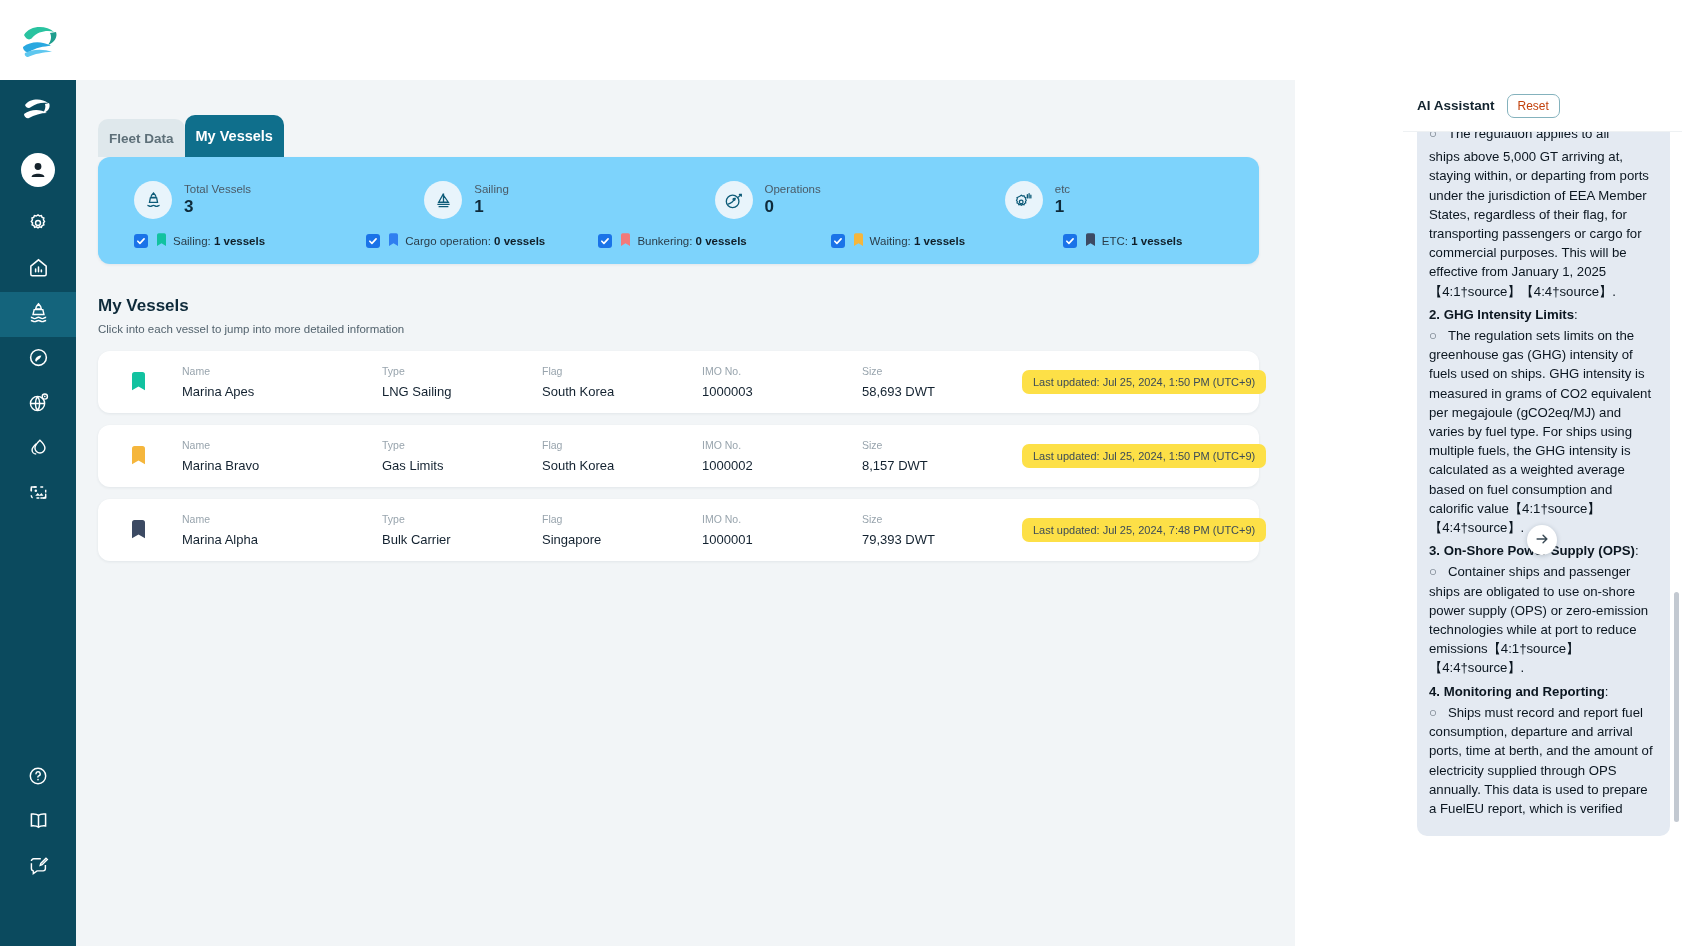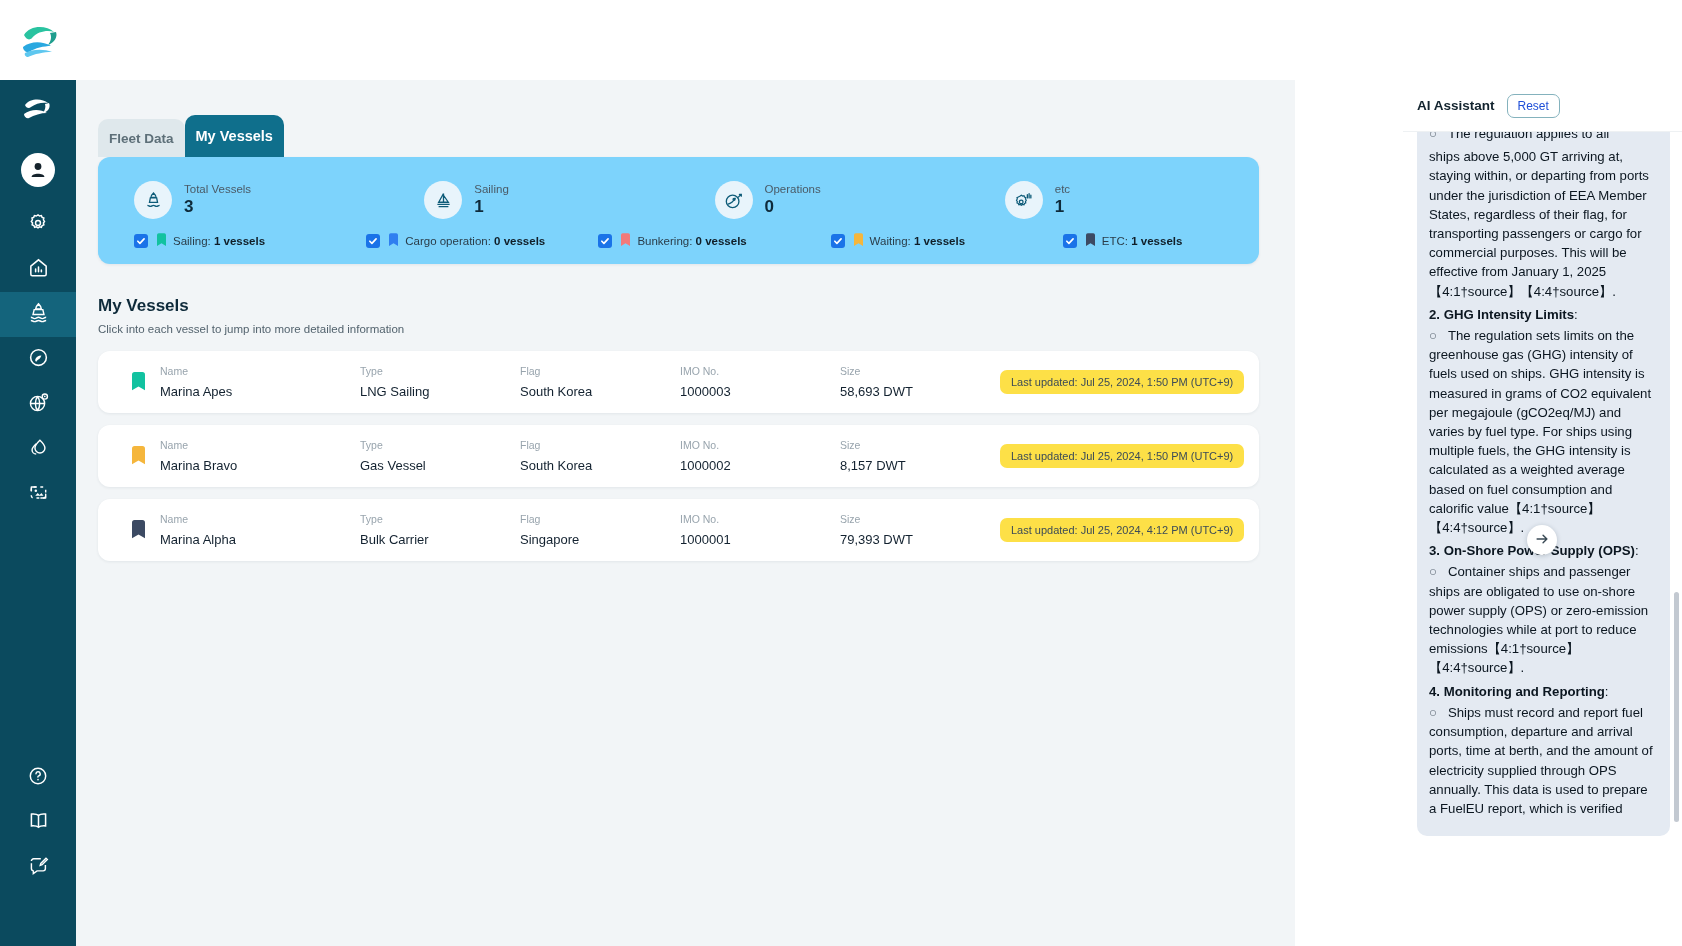--- a/index.html
+++ b/index.html
@@ -111,21 +111,21 @@
   .vlist { margin: 16px 36px 0 22px; display: flex; flex-direction: column; gap: 12px; }
   .vrow {
     background: #ffffff; border-radius: 12px; height: 62px; display: flex;
     align-items: center; box-shadow: 0 1px 3px rgba(20,40,60,.07); cursor: pointer;
     padding-left: 18px;
   }
   .vrow-ico { width: 44px; display: flex; justify-content: center; flex: 0 0 auto; }
   .vcol { flex: 0 0 auto; }
   .vcol-label { font-size: 10.5px; color: #98a4ad; }
   .vcol-value { font-size: 13px; color: #132230; margin-top: 7px; }
-  .w-name { width: 200px; }
+  .w-name { width: 200px; margin-left: 22px; }
   .w-type { width: 160px; }
   .w-flag { width: 160px; }
   .w-imo  { width: 160px; }
   .w-size { width: 160px; }
   .vupdated {
     margin-left: auto; margin-right: 18px; background: #fde047; border-radius: 7px;
     font-size: 11px; color: #3c4b57; padding: 6px 11px; white-space: nowrap;
   }
 
   
@@ -133,21 +133,21 @@
     position: absolute; left: 1403px; top: 80px; width: 279px; height: 866px;
     background: #ffffff; display: flex; flex-direction: column;
   }
   .ai-head {
     height: 52px; display: flex; align-items: center; padding: 0 14px;
     border-bottom: 1px solid #eef1f3; flex: 0 0 auto;
   }
   .ai-title { font-size: 13.5px; font-weight: bold; color: #12232e; }
   .ai-reset {
     margin-left: 12px; border: 1.3px solid #84b2bd; border-radius: 7px;
-    color: #1d4ed8; font-size: 12px; padding: 4px 10px; background: #ffffff; cursor: pointer;
+    color: #c2410c; font-size: 12px; padding: 4px 10px; background: #ffffff; cursor: pointer;
     font-family: "Liberation Sans", sans-serif;
     text-align: center;
   }
   .ai-body { flex: 1 1 auto; overflow: hidden; position: relative; padding: 4px 0 0 0; }
   .ai-bubble {
     background: #e4eaf2; margin: 0 12px 0 14px; border-radius: 10px;
     padding: 10px 12px 14px 12px; color: #0b1620; font-size: 13.2px; line-height: 19.2px;
     position: relative; top: -22px;
   }
   .ai-li { margin-bottom: 2px; }
@@ -485,21 +485,21 @@
           <svg width="13" height="21" viewBox="0 0 10 16">
               <path d="M2 0h6a2 2 0 0 1 2 2v12l-5-3-5 3V2a2 2 0 0 1 2-2z" fill="#f5b63c"></path>
             </svg>
         </span>
         <span class="vcol w-name">
           <span class="vcol-label" style="display:block">Name</span>
           <span class="vcol-value" style="display:block">Marina Bravo</span>
         </span>
         <span class="vcol w-type">
           <span class="vcol-label" style="display:block">Type</span>
-          <span class="vcol-value" style="display:block">Gas Vessel</span>
+          <span class="vcol-value" style="display:block">Gas Limits</span>
         </span>
         <span class="vcol w-flag">
           <span class="vcol-label" style="display:block">Flag</span>
           <span class="vcol-value" style="display:block">South Korea</span>
         </span>
         <span class="vcol w-imo">
           <span class="vcol-label" style="display:block">IMO No.</span>
           <span class="vcol-value" style="display:block">1000002</span>
         </span>
         <span class="vcol w-size">
@@ -528,21 +528,21 @@
           <span class="vcol-value" style="display:block">Singapore</span>
         </span>
         <span class="vcol w-imo">
           <span class="vcol-label" style="display:block">IMO No.</span>
           <span class="vcol-value" style="display:block">1000001</span>
         </span>
         <span class="vcol w-size">
           <span class="vcol-label" style="display:block">Size</span>
           <span class="vcol-value" style="display:block">79,393 DWT</span>
         </span>
-        <span class="vupdated">Last updated: Jul 25, 2024, 4:12 PM (UTC+9)</span>
+        <span class="vupdated">Last updated: Jul 25, 2024, 7:48 PM (UTC+9)</span>
       </div>
 
     </div>
   </div>
 
   <div class="ai">
     <div class="ai-head">
       <span class="ai-title">AI Assistant</span>
       <button class="ai-reset">Reset</button>
     </div>

